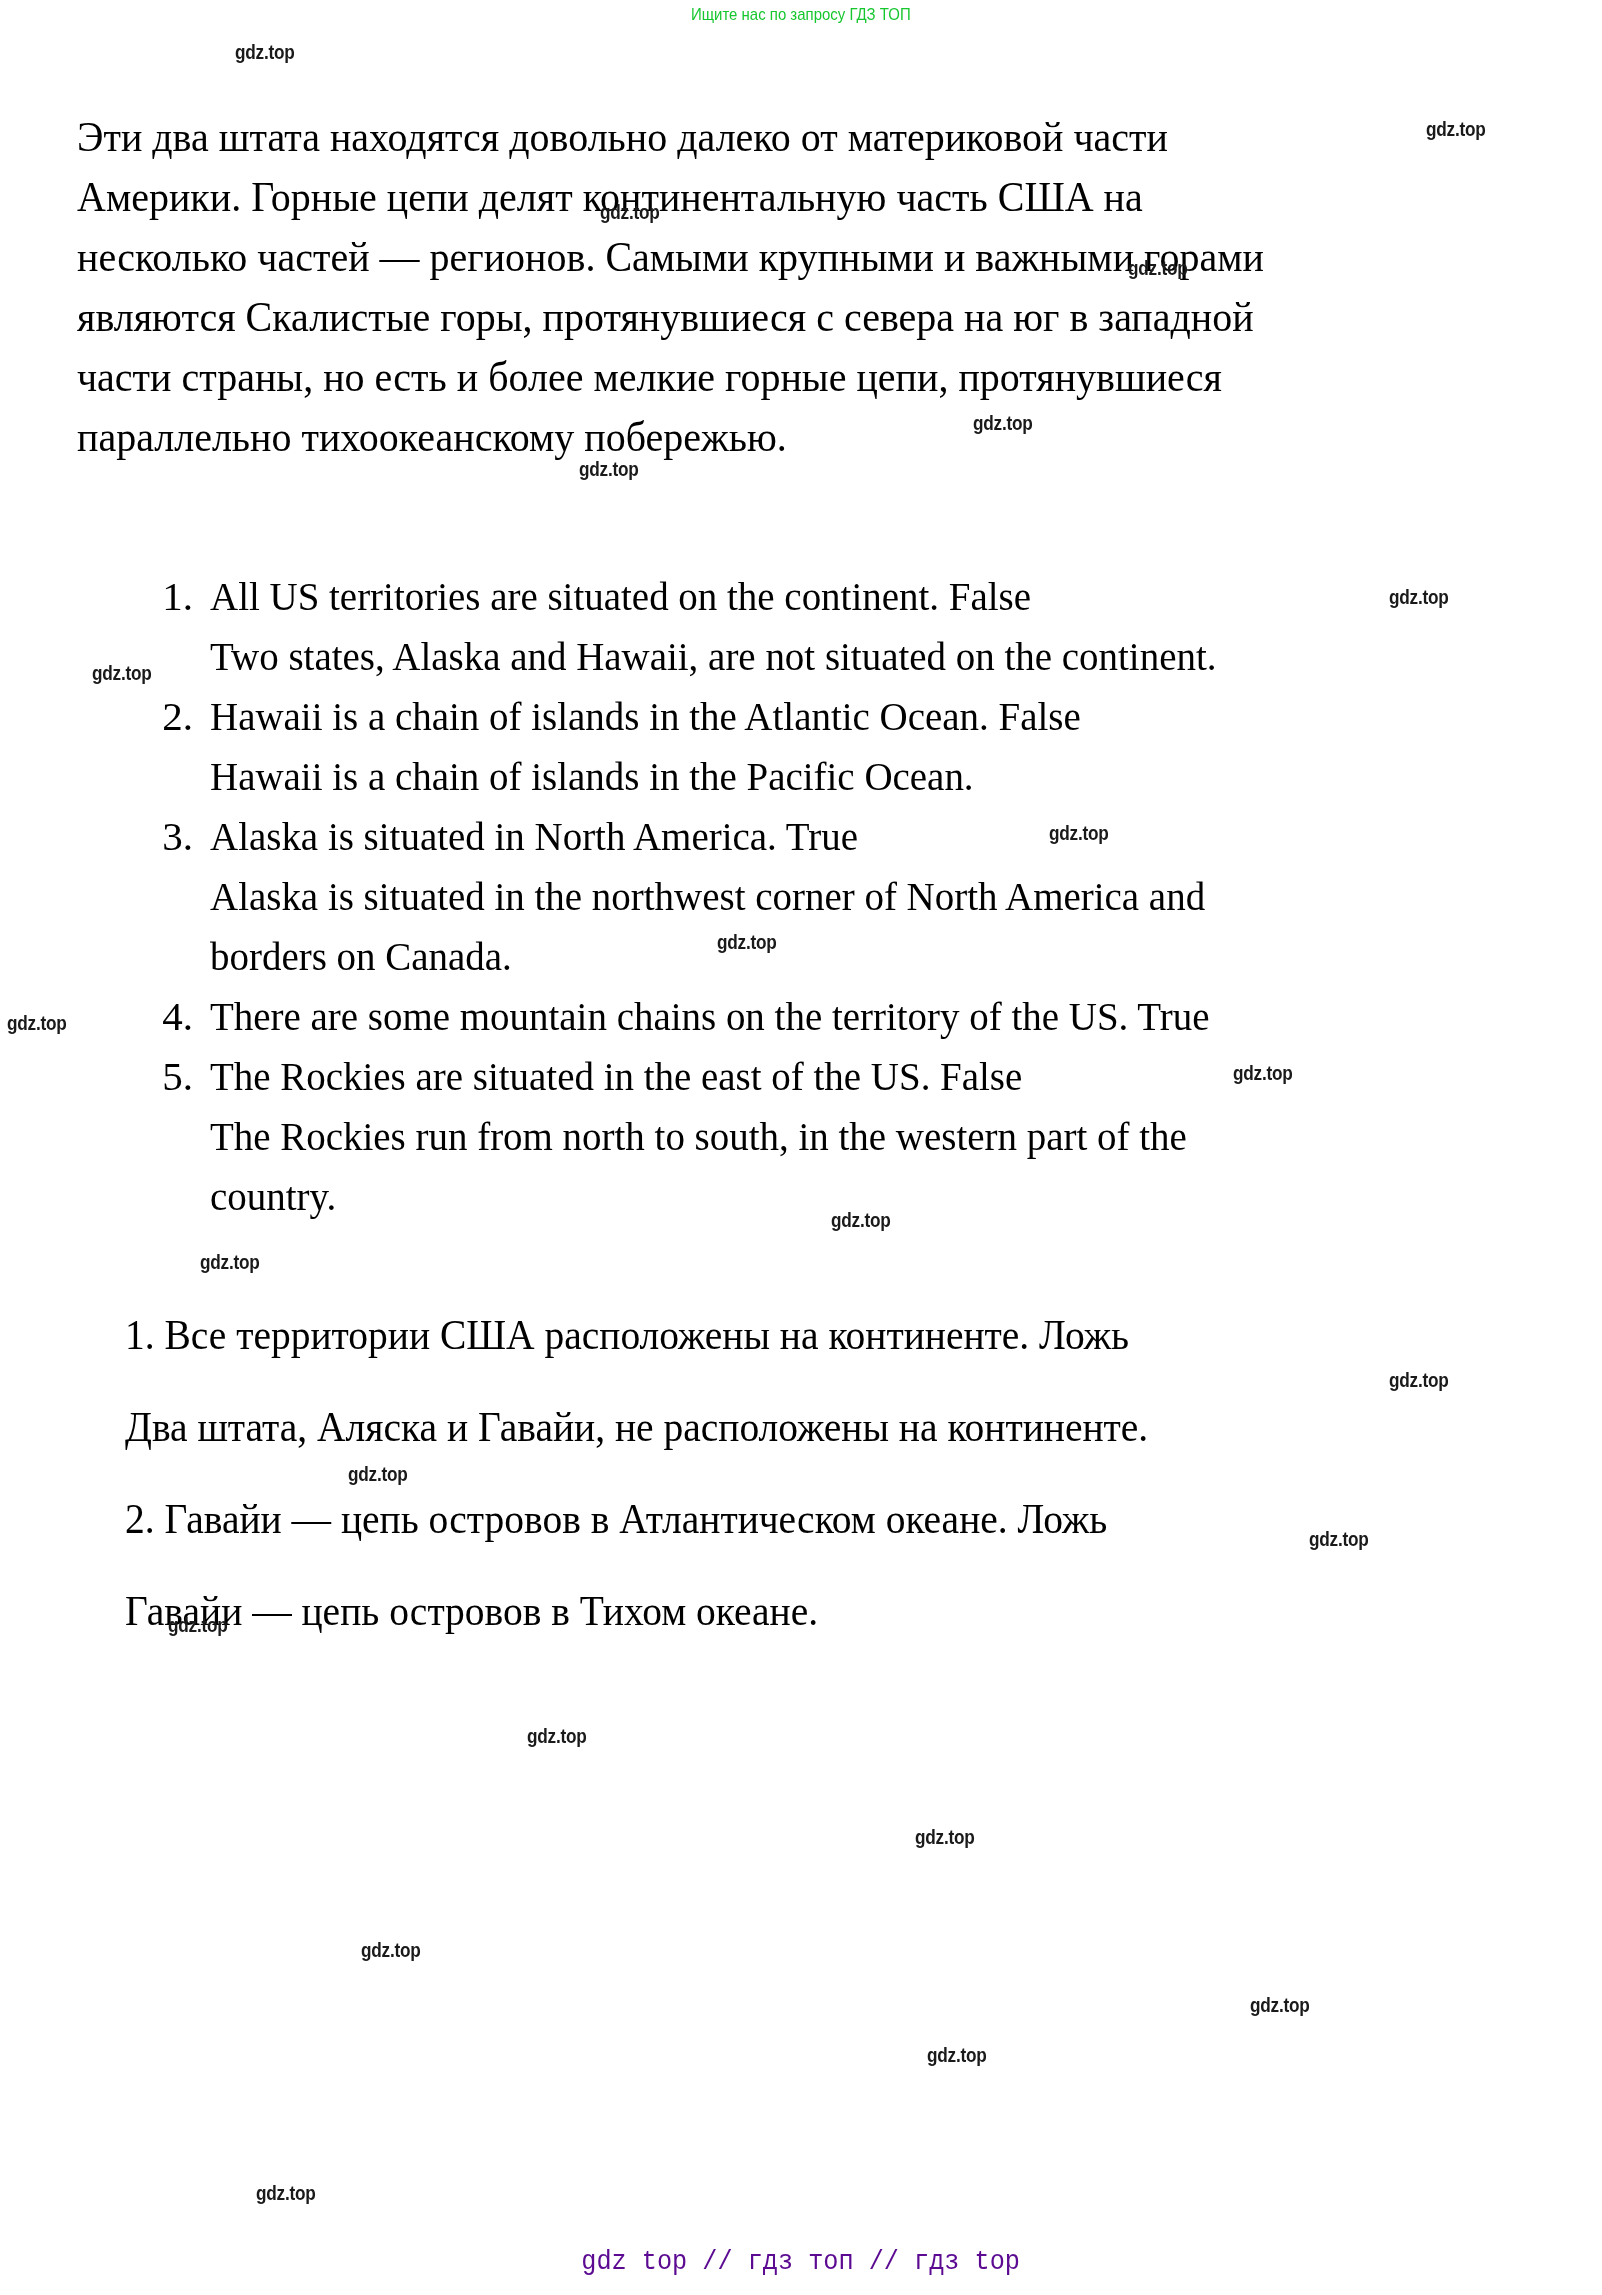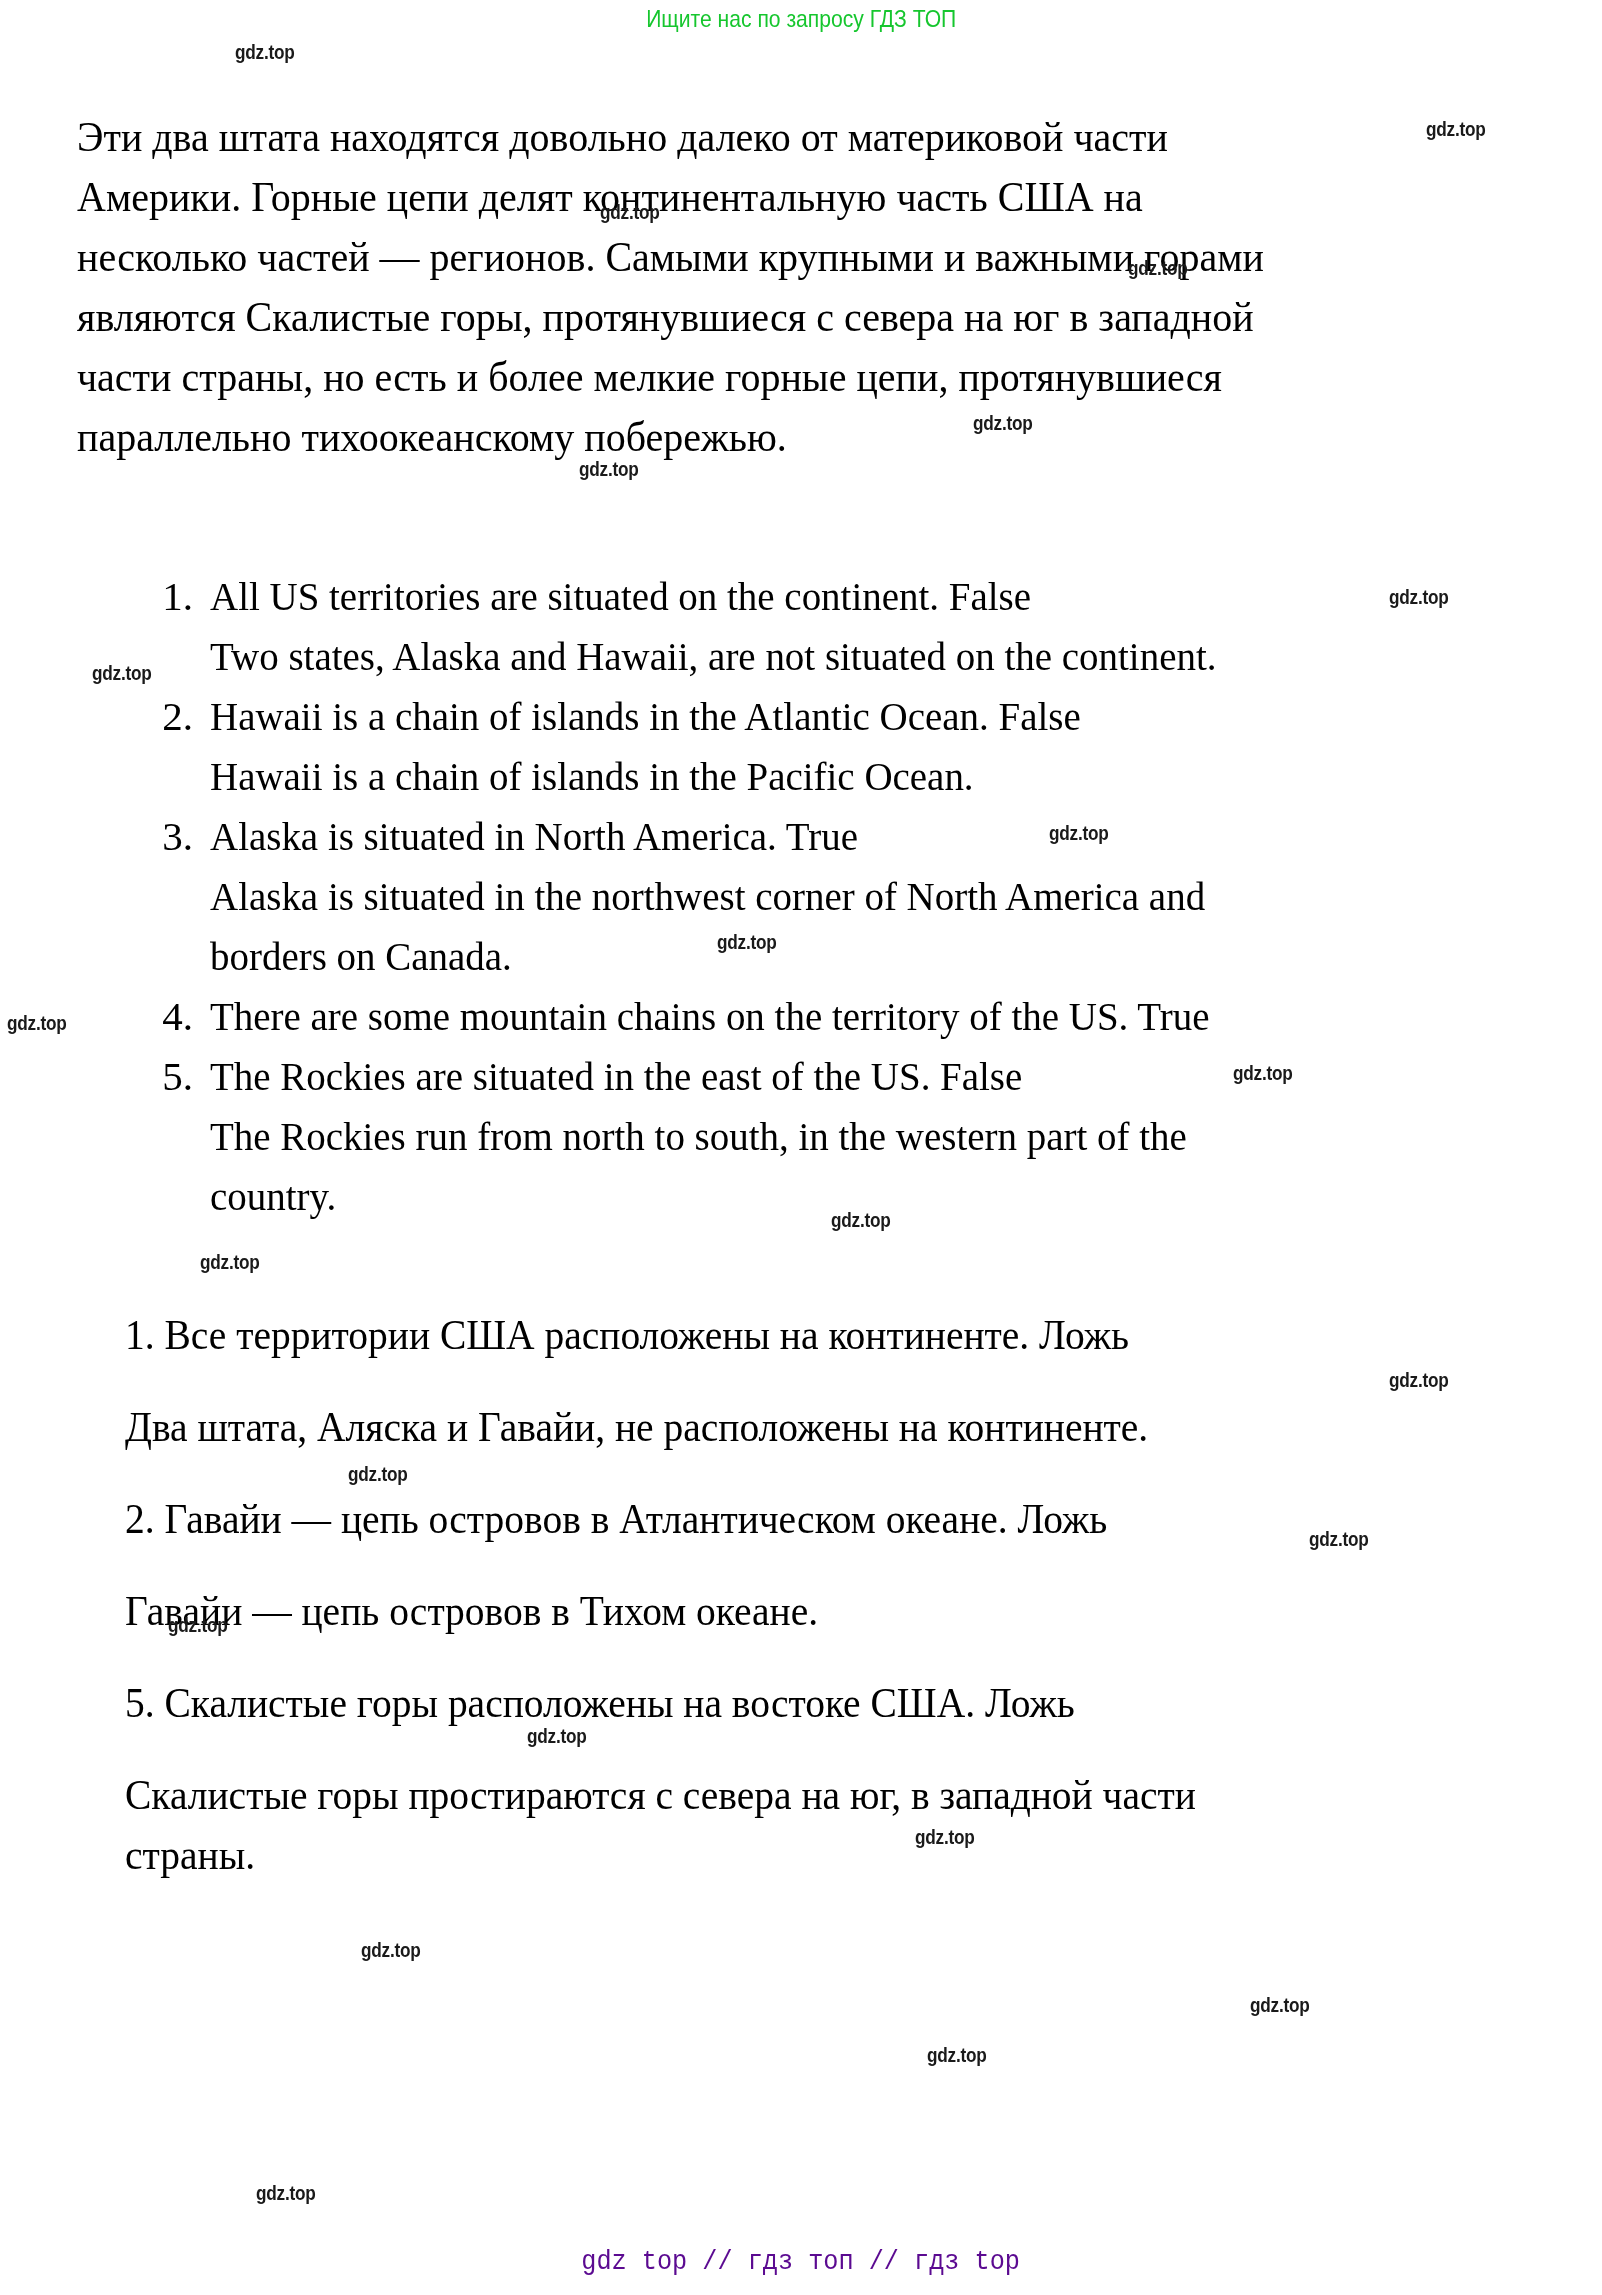--- a/index.html
+++ b/index.html
@@ -33,21 +33,21 @@
     pointer-events: none;
   }
 
   .top-banner {
     position: absolute;
     top: 5px;
     left: 0;
     width: 1602px;
     text-align: center;
     font-family: "Liberation Sans Narrow", "Liberation Sans", sans-serif;
-    font-size: 24px;
+    font-size: 17px;
     font-weight: 500;
     color: #16c62e;
     letter-spacing: 0px;
     white-space: nowrap;
   }
   .top-banner span { display: inline-block; transform: scaleX(0.88); }
 
   .footer-bar {
     position: absolute;
     bottom: 18.5px;
@@ -153,27 +153,20 @@
         <span class="ru-gap"></span>
         <span class="ru-line">Два штата, Аляска и Гавайи, не расположены на континенте.</span>
         <span class="ru-gap"></span>
       </div>
       <div class="ru-block">
         <span class="ru-line">2. Гавайи — цепь островов в Атлантическом океане. Ложь</span>
         <span class="ru-gap"></span>
         <span class="ru-line">Гавайи — цепь островов в Тихом океане.</span>
         <span class="ru-gap"></span>
       </div>
-      <div class="ru-block">
-        <span class="ru-line">5. Скалистые горы расположены на востоке США. Ложь</span>
-        <span class="ru-gap"></span>
-        <span class="ru-line">Скалистые горы простираются с севера на юг, в западной части</span>
-        <span class="ru-line">страны.</span>
-        <span class="ru-gap"></span>
-      </div>
     </div>
 
   <div id="wm-layer">
       <div class="wm" style="left: 235px; top: 40px;">gdz.top</div>
       <div class="wm" style="left: 1426px; top: 117px;">gdz.top</div>
       <div class="wm" style="left: 600px; top: 200px;">gdz.top</div>
       <div class="wm" style="left: 1128px; top: 256px;">gdz.top</div>
       <div class="wm" style="left: 973px; top: 411px;">gdz.top</div>
       <div class="wm" style="left: 579px; top: 457px;">gdz.top</div>
       <div class="wm" style="left: 1389px; top: 585px;">gdz.top</div>

